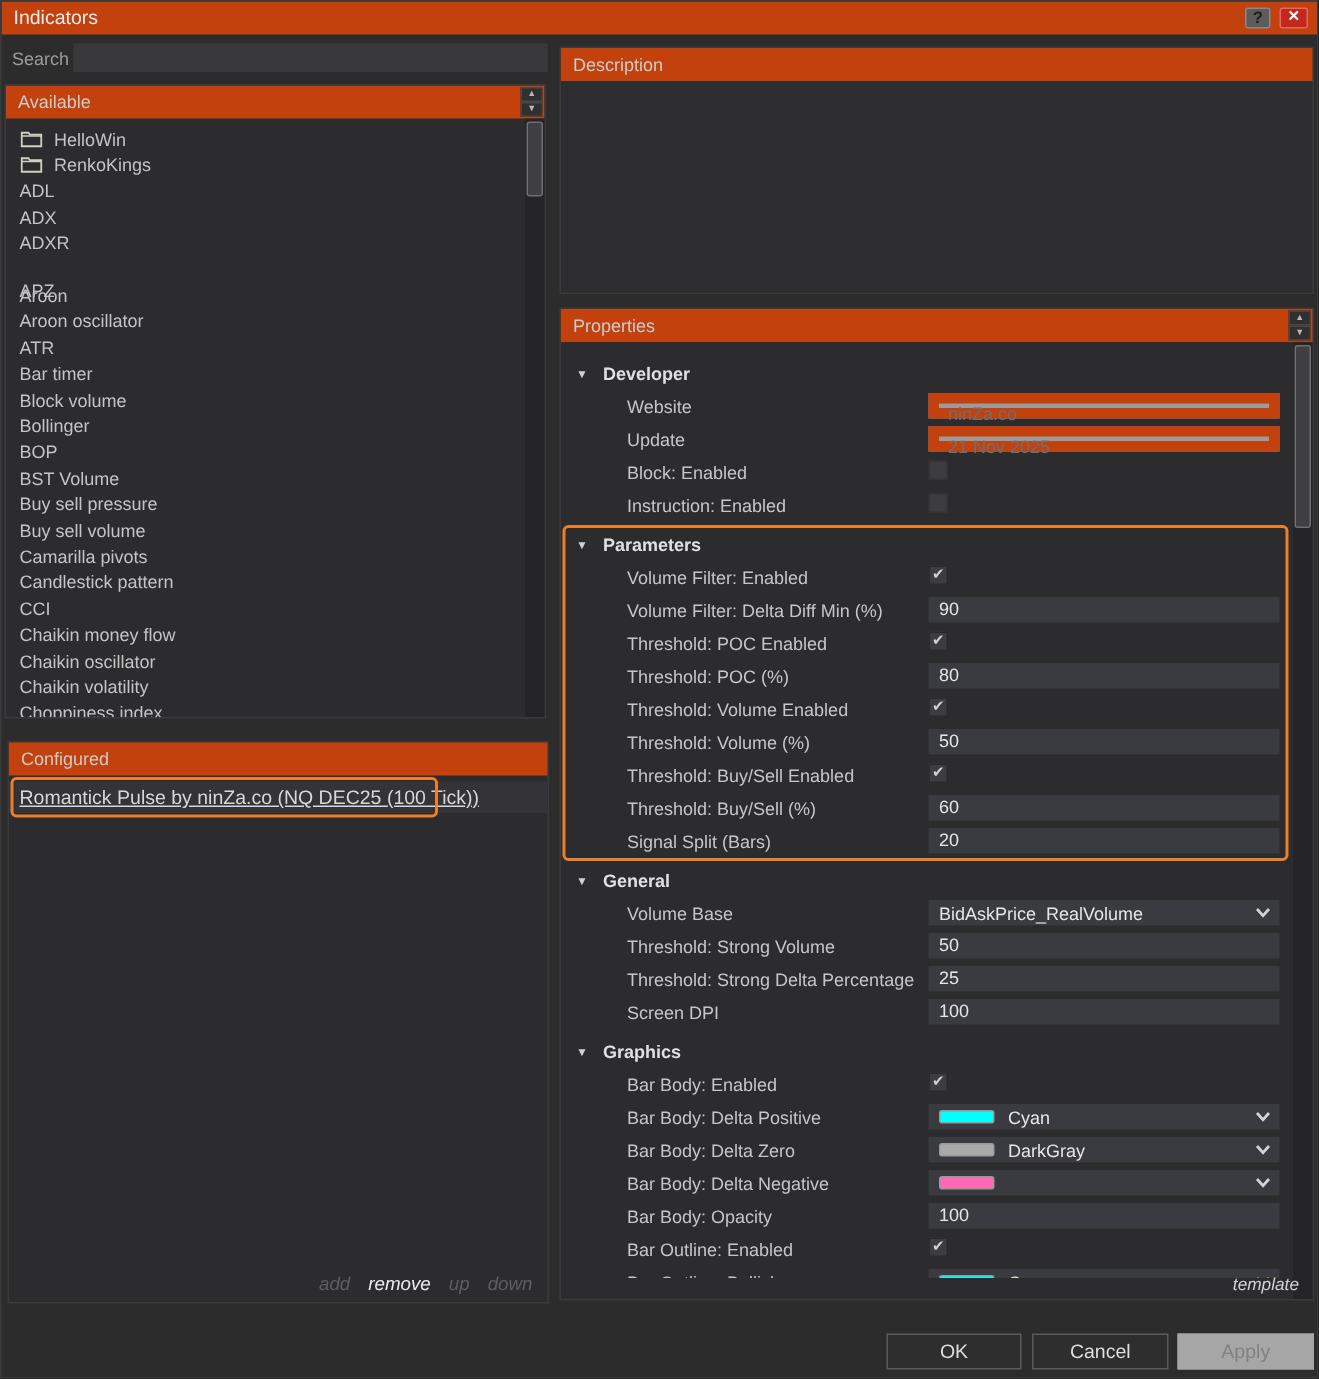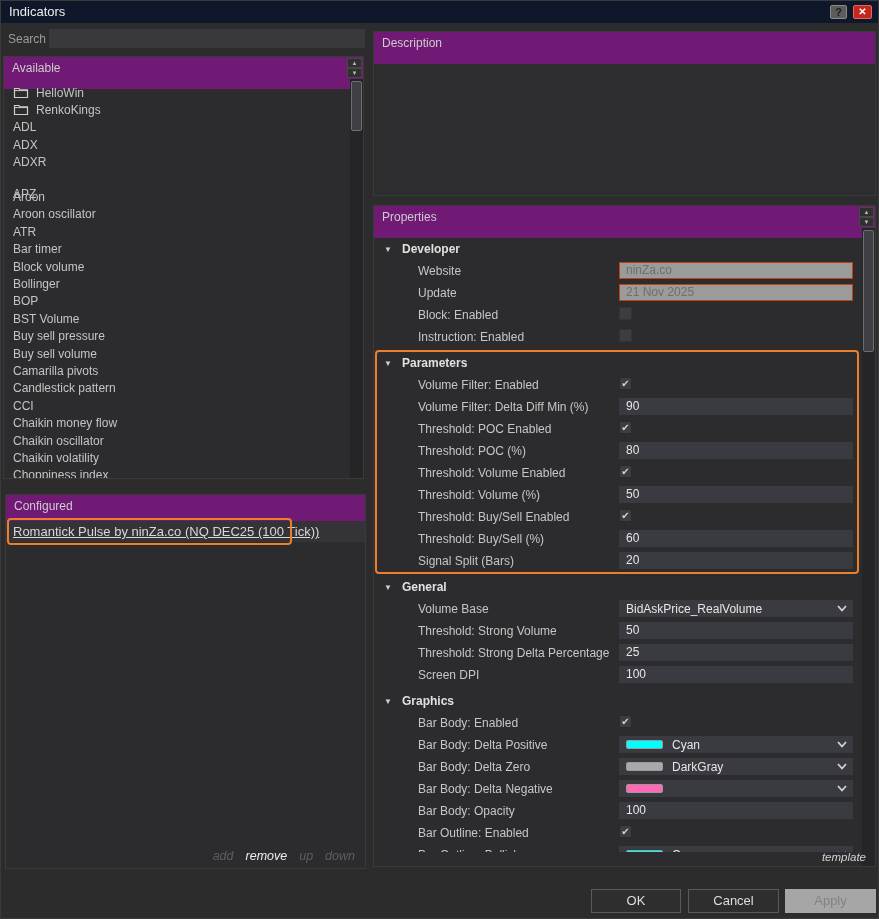--- a/index.html
+++ b/index.html
@@ -3,21 +3,21 @@
 <meta charset="utf-8">
 <style>
   * { margin:0; padding:0; box-sizing:border-box; }
   html,body { background:#1b1b1b; }
   .window {
     position:relative; width:879px; height:919px; background:#2c2c2c;
     font-family:"Liberation Sans", sans-serif; overflow:hidden;
     border:1px solid #3a3a3a;
   }
   
-  .titlebar { position:absolute; top:0; left:0; right:0; height:22px; background:#0f172a; }
+  .titlebar { position:absolute; top:0; left:0; right:0; height:22px; background:#c2410c; }
   .titlebar .title { position:absolute; left:8px; top:3px; font-size:13px; color:#ededed; }
   .help-btn {
     position:absolute; right:31px; top:4px; width:17px; height:14px;
     background:#5c5c5c; border:1px solid #8a8a8a; border-radius:2px;
     color:#1c1c1c; font-size:11px; font-weight:bold; text-align:center; line-height:12px;
   }
   .close-btn {
     position:absolute; right:6px; top:4px; width:19px; height:14px;
     background:#c4281d; border:1px solid #e2685e; border-radius:2px;
     color:#fff; font-size:10px; font-weight:bold; text-align:center; line-height:12px;
@@ -25,21 +25,21 @@
   
   .search-label { position:absolute; left:7px; top:31px; font-size:12px; color:#9c9c9c; }
   .search-input {
     position:absolute; left:48px; top:28px; width:316px; height:19px;
     background:#39393b; border:1px solid #39393b; color:#ddd; font-size:12px; padding:0 5px;
     font-family:"Liberation Sans", sans-serif;
   }
   
   .group { position:absolute; background:#2c2c2e; border:1px solid #3a3a3a; }
   .group-header {
-    position:relative; height:32px; background:#701a75; color:#cccccc;
+    position:relative; height:22px; background:#c2410c; color:#cccccc;
     font-size:12px; line-height:22px; padding-left:8px;
   }
   .hdr-arrows { position:absolute; right:1px; top:1px; width:15px; height:20px; display:flex; flex-direction:column; }
   .arrow-btn {
     flex:1; background:#303030; border:1px solid #474747; color:#b9b9b9;
     font-size:6px; line-height:8px; text-align:center; overflow:hidden;
   }
   
   .avail-group { left:2px; top:55px; width:361px; height:423px; overflow:hidden; }
   .avail-list { position:absolute; top:22px; bottom:0; left:0; right:13px; overflow:hidden; padding-top:5px; }
@@ -72,21 +72,21 @@
   .tri { color:#d0d0d0; font-size:8px; width:18px; }
   .section-title { font-size:12px; font-weight:bold; color:#e0e0e0; }
   .prop-row { height:22px; position:relative; }
   .prop-label { position:absolute; left:41px; top:4px; font-size:12px; color:#c6c6c6; white-space:nowrap; }
   .prop-value { position:absolute; left:242px; right:4px; top:2px; height:17px; }
   .prop-input {
     height:17px; background:#3a3a41; color:#e6e6e6; font-size:12px;
     line-height:17px; padding-left:7px;
   }
   .ro-input {
-    height:17px; background:#9b9b9b; border:1px solid #c2410c; color:#6f6f6f;
+    height:17px; background:#9b9b9b; border:7px solid #c2410c; color:#6f6f6f;
     font-size:12px; line-height:15px; padding-left:6px;
   }
   .checkbox {
     display:block; width:13px; height:13px; margin-top:1px;
     background:#3d3d40; border:1px solid #2a2a2a;
     color:#d2d2d2; font-size:10px; line-height:12px; text-align:center;
   }
   .dropdown {
     height:17px; background:#3a3a41; display:flex; align-items:center;
     padding:0 20px 0 7px; color:#e6e6e6; font-size:12px; position:relative; white-space:nowrap;

